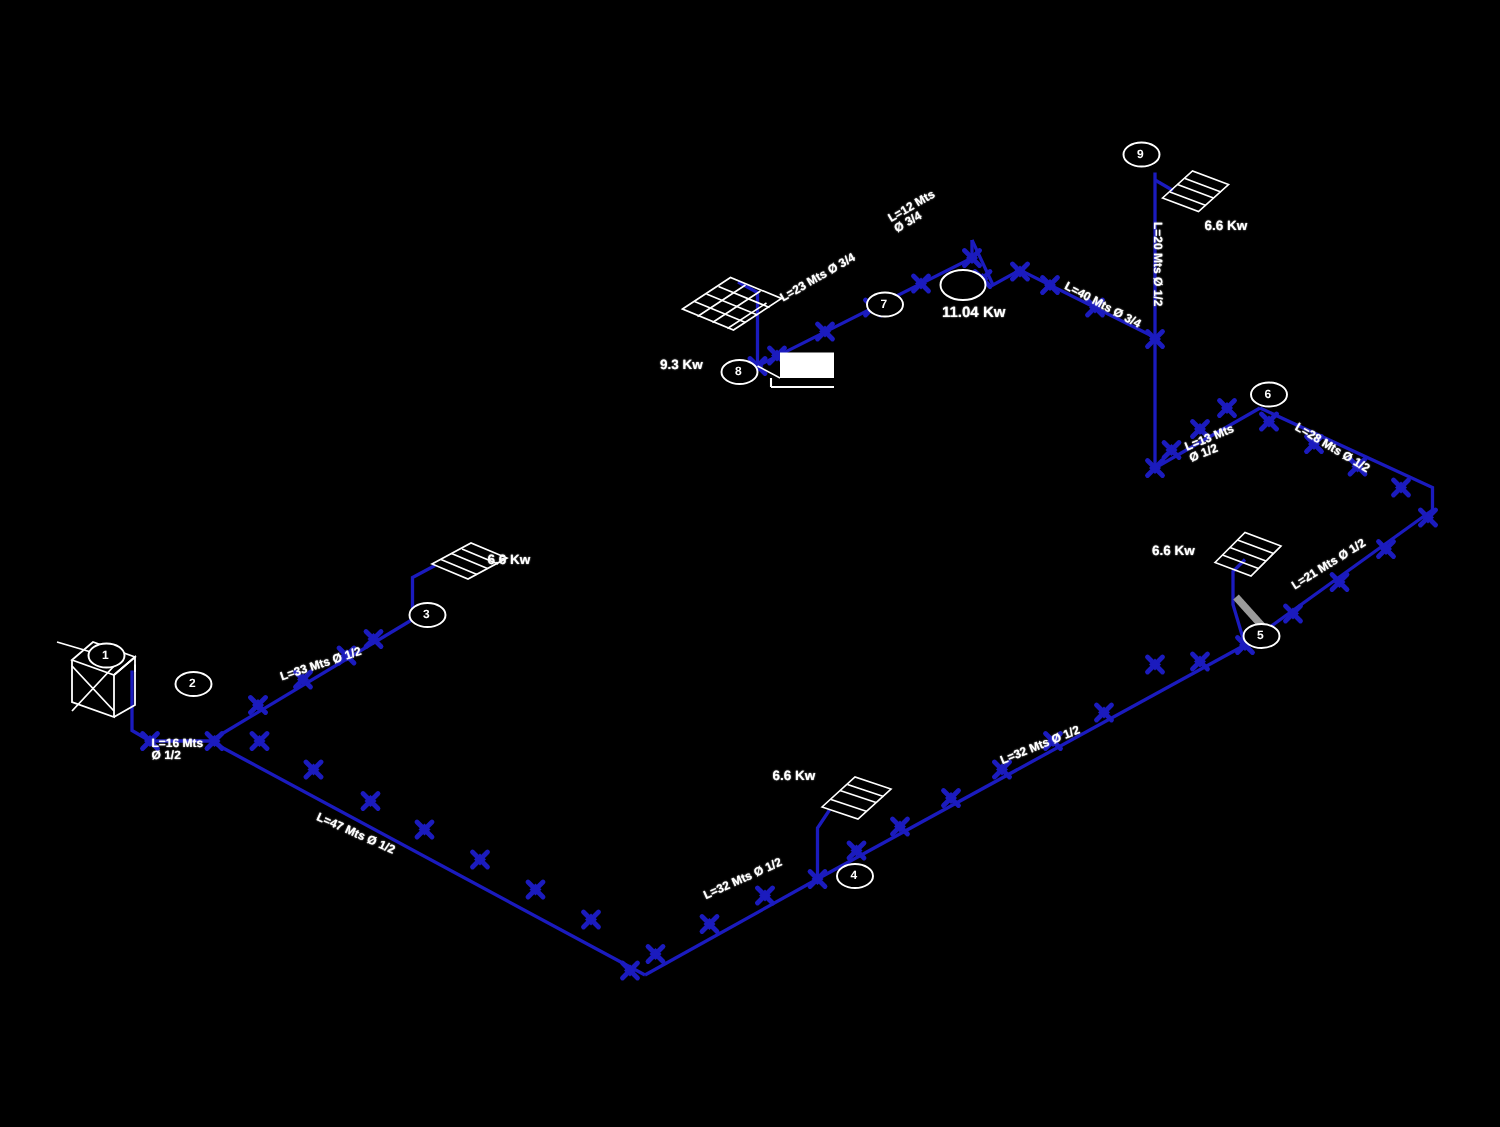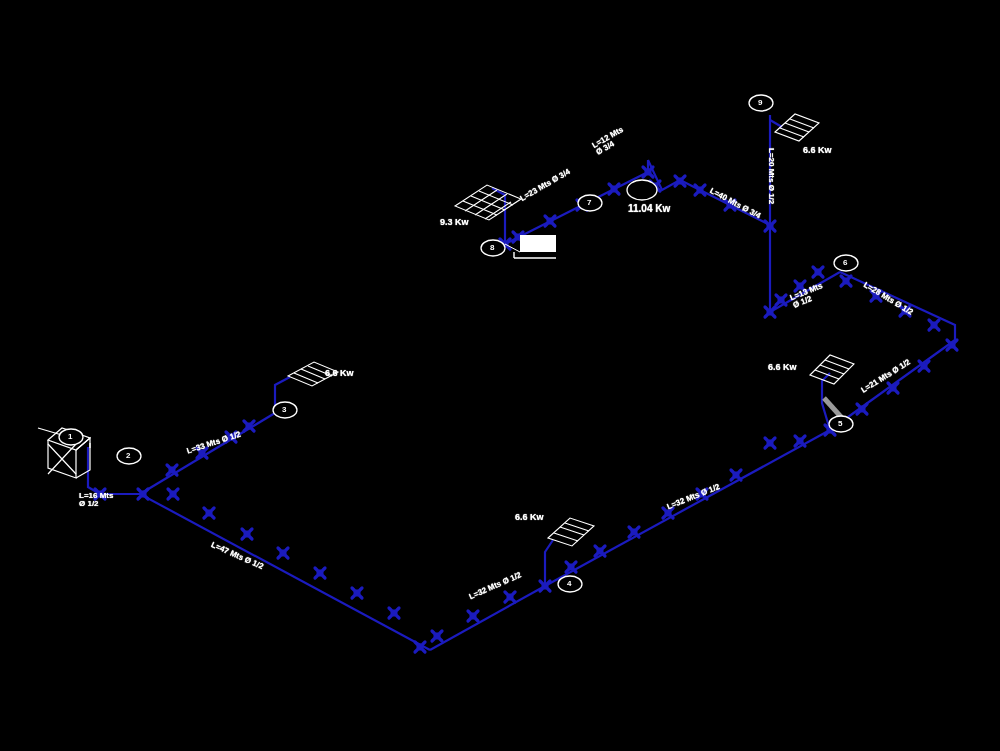--- a/index.html
+++ b/index.html
@@ -181,21 +181,21 @@
   <div class="nodelbl" style="left:68px;top:432px">1</div>
   <div class="nodelbl" style="left:126px;top:451px">2</div>
   <div class="nodelbl" style="left:282px;top:405px">3</div>
   <div class="nodelbl" style="left:567px;top:579px">4</div>
   <div class="nodelbl" style="left:838px;top:419px">5</div>
   <div class="nodelbl" style="left:843px;top:258px">6</div>
   <div class="nodelbl" style="left:587px;top:198px">7</div>
   <div class="nodelbl" style="left:490px;top:243px">8</div>
   <div class="nodelbl" style="left:758px;top:98px">9</div>
 
-  <div class="lbl sz" style="left:79px;top:492px;transform:rotate(0deg);transform-origin:left top;">
+  <div class="lbl sz" style="left:101px;top:492px;transform:rotate(0deg);transform-origin:left top;">
     <span class="two">L=16 Mts</span>
     <span class="two">Ø 1/2</span>
   </div>
 
   <div class="lbl sz" style="left:186px;top:448px;transform:rotate(-18deg);transform-origin:left top;">L=33 Mts Ø 1/2</div>
 
   <div class="lbl sz" style="left:213px;top:541px;transform:rotate(24deg);transform-origin:left top;">L=47 Mts Ø 1/2</div>
 
   <div class="lbl sz" style="left:468px;top:594px;transform:rotate(-24deg);transform-origin:left top;">L=32 Mts Ø 1/2</div>
 
@@ -218,16 +218,16 @@
     <span class="two">L=12 Mts</span>
     <span class="two">Ø 3/4</span>
   </div>
 
   <div class="lbl sz" style="left:519px;top:196px;transform:rotate(-30deg);transform-origin:left top;">L=23 Mts Ø 3/4</div>
 
   <div class="lbl kw" style="left:325px;top:369px">6.6 Kw</div>
   <div class="lbl kw" style="left:515px;top:513px">6.6 Kw</div>
   <div class="lbl kw" style="left:768px;top:363px">6.6 Kw</div>
   <div class="lbl kw" style="left:803px;top:146px">6.6 Kw</div>
-  <div class="lbl kw" style="left:440px;top:218px">9.3 Kw</div>
+  <div class="lbl kw" style="left:440px;top:239px">9.3 Kw</div>
   <div class="lbl kwbig" style="left:628px;top:204px">11.04 Kw</div>
 
 </div>
 
 </body></html>

